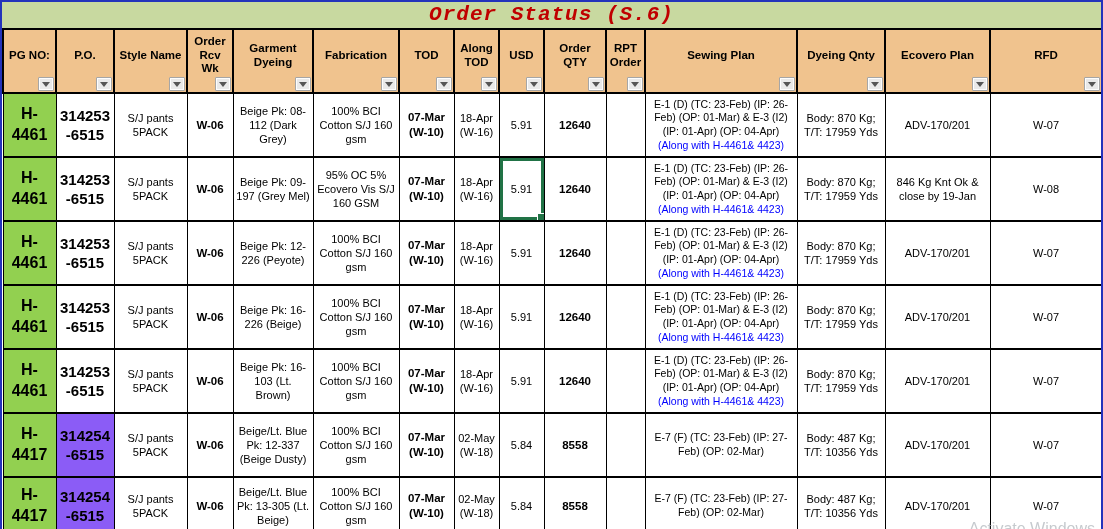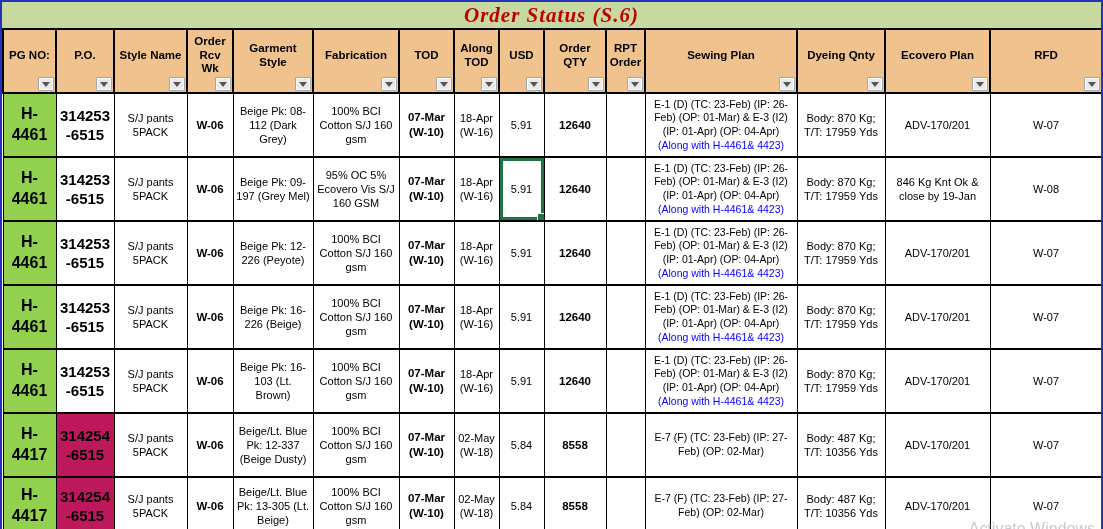--- a/index.html
+++ b/index.html
@@ -13,21 +13,21 @@
     background:#fff;
     font-family:"Liberation Sans", sans-serif;
   }
   .title-bar{
     height:26px;
     background:#c8d9a0;
     display:flex;align-items:center;justify-content:center;
     overflow:hidden;
   }
   .title-bar .title{
-    font-family:Liberation Serif, serif;
+    font-family:Liberation Mono, monospace;
     font-style:italic;font-weight:bold;
     font-size:21px;line-height:24px;
     color:#c00000;
     letter-spacing:1px;
     white-space:nowrap;
   }
   table{
     border-collapse:collapse;
     table-layout:fixed;
     width:1099px;
@@ -75,21 +75,21 @@
     line-height:1.3;
     color:#000;
     background:#fff;
     overflow:hidden;
     word-wrap:break-word;
   }
   tr.data-row{height:64px;}
   tr.data-row.short{height:58px;}
   td.pg{background:#92d050;font-weight:bold;font-size:16px;}
   td.po{font-weight:bold;font-size:15px;}
-  td.po.hl{background:#be185d;}
+  td.po.hl{background:#8b5cf6;}
   td.rcv,td.tod,td.qty{font-weight:bold;font-size:11.5px;}
   td.sewing{font-size:10.5px;padding:1px 3px;}
   td.sewing .note{color:#0000ff;}
   td.usd{position:relative;}
   td.usd.selected{box-shadow:inset 0 0 0 3px #217346;}
   td.usd.selected::after{
     content:"";
     position:absolute;
     right:-1px;bottom:-1px;
     width:6px;height:6px;
@@ -138,21 +138,21 @@
             </button></th>
           <th><span>P.O.</span><button class="filter-btn">
               <span class="tri"></span>
             </button></th>
           <th><span>Style Name</span><button class="filter-btn">
               <span class="tri"></span>
             </button></th>
           <th><span>Order Rcv Wk</span><button class="filter-btn">
               <span class="tri"></span>
             </button></th>
-          <th><span>Garment Style</span><button class="filter-btn">
+          <th><span>Garment Dyeing</span><button class="filter-btn">
               <span class="tri"></span>
             </button></th>
           <th><span>Fabrication</span><button class="filter-btn">
               <span class="tri"></span>
             </button></th>
           <th><span>TOD</span><button class="filter-btn">
               <span class="tri"></span>
             </button></th>
           <th><span>Along TOD</span><button class="filter-btn">
               <span class="tri"></span>

